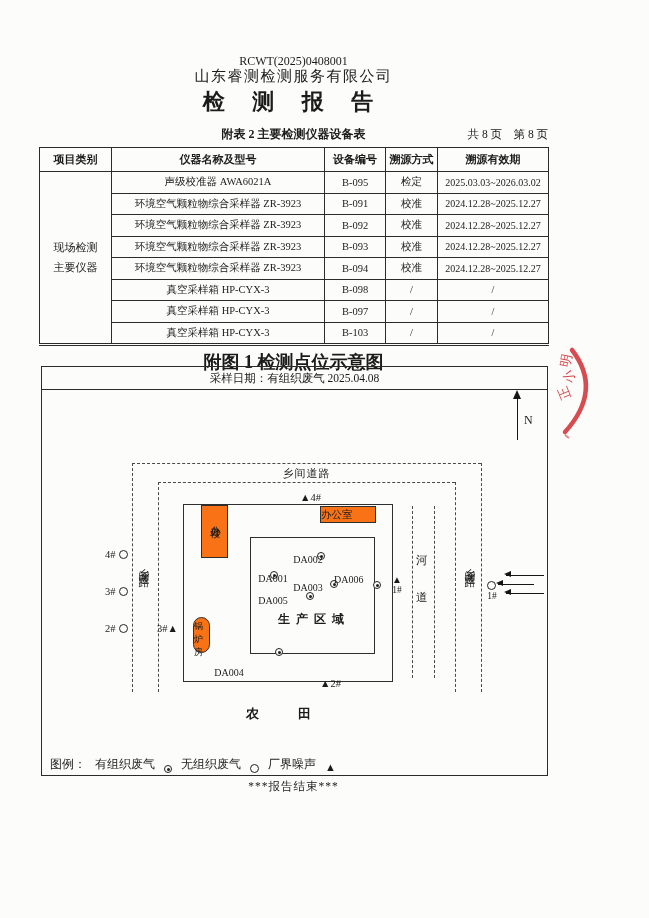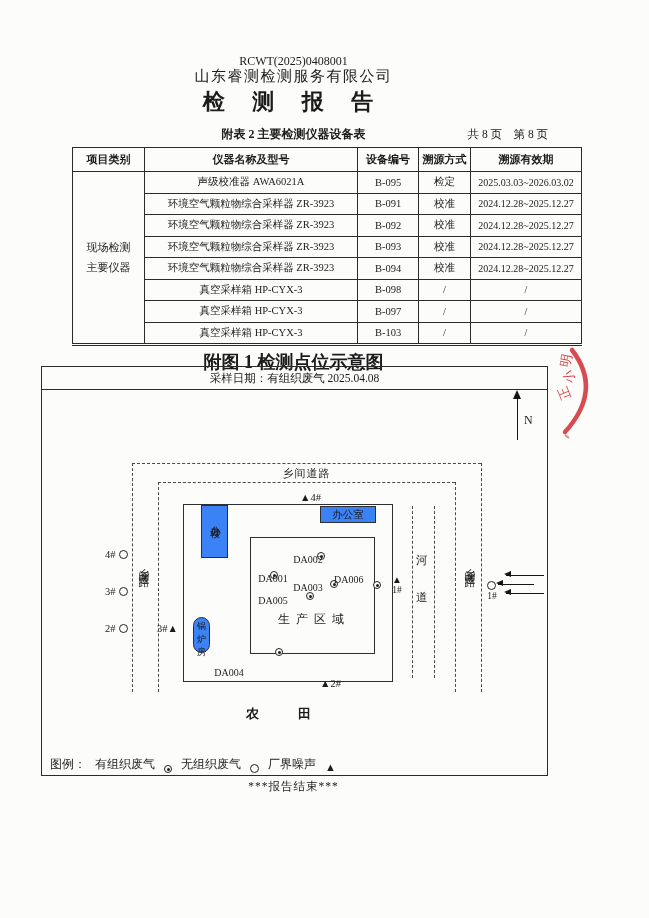--- a/index.html
+++ b/index.html
@@ -10,38 +10,38 @@
   .doc-num{top:54px;font-size:12px;text-align:center;}
   .company{top:67px;font-size:15px;letter-spacing:1.5px;}
   .rtitle{top:87px;font-size:22px;font-weight:bold;letter-spacing:11px;}
   .caption{top:126px;font-size:12px;font-weight:bold;}
   .pageinfo{top:127px;font-size:11.5px;text-align:right;}
   .figtitle{top:350px;font-size:18px;font-weight:bold;}
   .endtext{top:779px;font-size:11.5px;letter-spacing:1px;}
 
   
   table.dtable{position:absolute;left:39px;top:147px;width:509px;border-collapse:collapse;
-    table-layout:fixed;font-size:10.5px;border:1.4px solid #2b2b2b;border-bottom:3px double #2b2b2b;margin-left:33px;}
+    table-layout:fixed;font-size:10.5px;border:1.4px solid #2b2b2b;border-bottom:3px double #2b2b2b;}
   .dtable th,.dtable td{border:1px solid #2b2b2b;text-align:center;vertical-align:middle;padding:0;}
   .dtable thead th{font-weight:bold;height:23px;font-size:11px;}
   .dtable tbody td{height:20.5px;}
   .dtable td.cat{font-size:11px;line-height:1.8;}
   .dtable td.val{font-size:10px;}
 
   
   .fig{left:41px;top:366px;width:505px;height:408px;border:1.3px solid #2b2b2b;}
   .dateband{left:0;top:0;width:505px;height:22px;line-height:22px;border-bottom:1.2px solid #2b2b2b;
     text-align:center;font-size:11.5px;font-weight:normal;}
   .dash-h{border-top:1.4px dashed #4a4a4a;height:0;}
   .dash-v{border-left:1.4px dashed #4a4a4a;width:0;}
-  .solid-box{border:1.3px solid #2e2e2e;background:#3b82f6;box-sizing:border-box;text-align:center;}
+  .solid-box{border:1.3px solid #2e2e2e;background:#f97316;box-sizing:border-box;}
   .vtext{writing-mode:vertical-rl;letter-spacing:3px;font-size:11px;}
   .factory{left:141px;top:137px;width:210px;height:178px;border:1.5px solid #2e2e2e;box-sizing:border-box;}
   .prod{left:208px;top:170px;width:125px;height:117px;border:1.3px solid #2e2e2e;box-sizing:border-box;}
-  .prodlabel{left:208px;top:244px;width:128px;text-align:center;font-size:12px;font-weight:normal;letter-spacing:6px;}
+  .prodlabel{left:208px;top:244px;width:128px;text-align:center;font-size:12px;font-weight:bold;letter-spacing:6px;}
   .marker{font-size:10.5px;white-space:nowrap;}
   .dalabel{font-size:10px;width:44px;text-align:center;white-space:nowrap;}
   .pt{width:8px;height:8px;border:1.2px solid #222;border-radius:50%;position:relative;display:inline-block;box-sizing:border-box;background:#fcfcfa;}
   .pt::after{content:'';position:absolute;left:50%;top:50%;width:3px;height:3px;margin:-1.5px 0 0 -1.5px;background:#222;border-radius:50%;}
   .ring{width:9px;height:9px;border:1.2px solid #222;border-radius:50%;display:inline-block;box-sizing:border-box;background:transparent;}
   .larrow{position:absolute;height:0;border-top:1.6px solid #151515;}
   .larrow::before{content:'';position:absolute;left:-2px;top:-4.6px;width:0;height:0;
     border-top:3.8px solid transparent;border-bottom:3.8px solid transparent;border-right:7px solid #151515;}
   .narrow{position:absolute;width:0;border-left:1.6px solid #151515;}
   .narrow::before{content:'';position:absolute;left:-5.3px;top:-8px;width:0;height:0;

